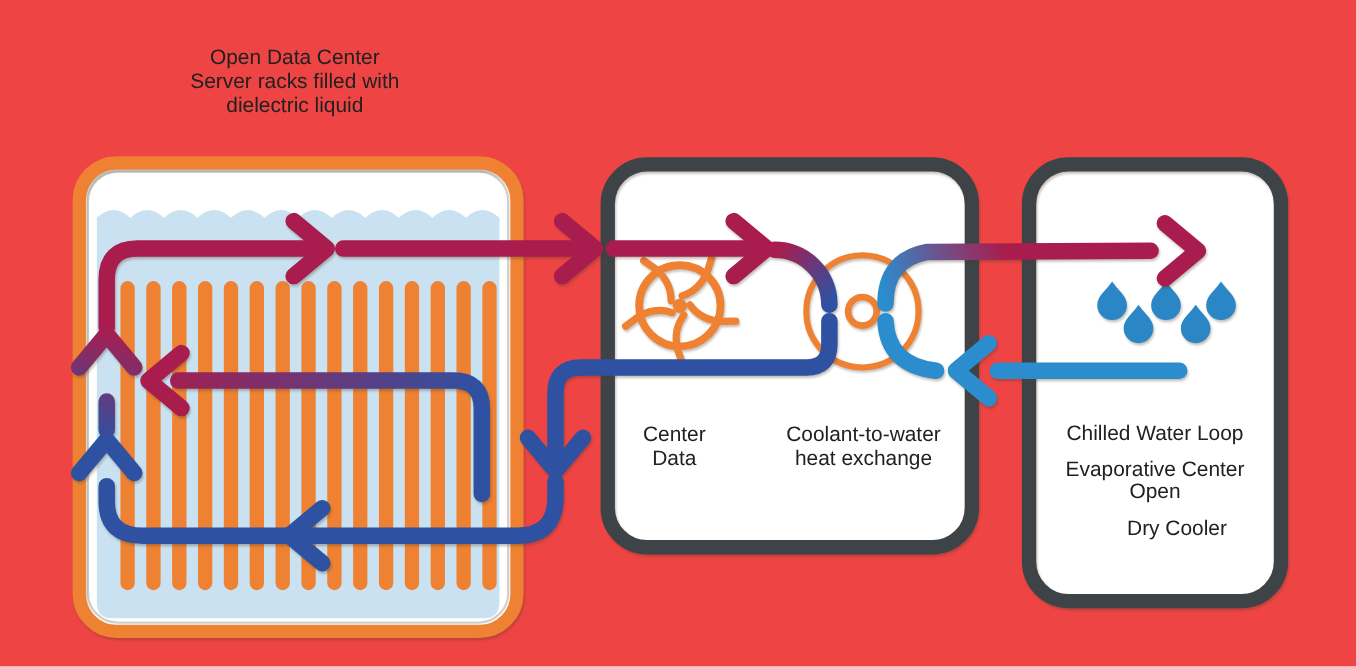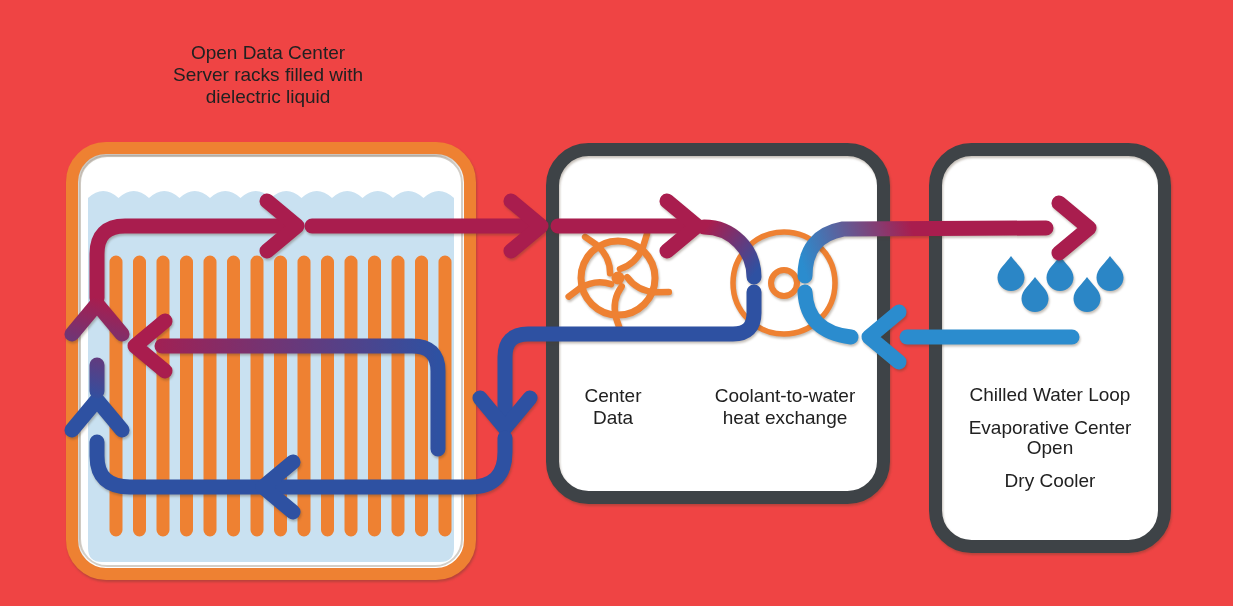--- a/index.html
+++ b/index.html
@@ -17,21 +17,21 @@
   .lbl{
     position:absolute;color:#212121;font-size:19px;line-height:22px;
     text-align:center;white-space:nowrap;
   }
   .lbl div{white-space:nowrap;}
   #title-block{left:118px;top:42px;width:300px;}
   #pump-label{left:548px;top:385px;width:130px;}
   #hx-label{left:694px;top:385px;width:182px;}
   #chilled-label{left:950px;top:384px;width:200px;}
   #evap-label{left:950px;top:418px;width:200px;line-height:20px;}
-  #dry-label{left:950px;top:470px;width:200px;}
+  #dry-label{left:970px;top:470px;width:200px;}
 </style>
 </head>
 <body>
 
 <div id="stage">
 
   <svg id="diagram-svg" width="1233" height="606" viewBox="0 0 1233 606">
 
     <defs>
       <linearGradient id="gCurve" gradientUnits="userSpaceOnUse" x1="704" y1="230" x2="756" y2="272">

